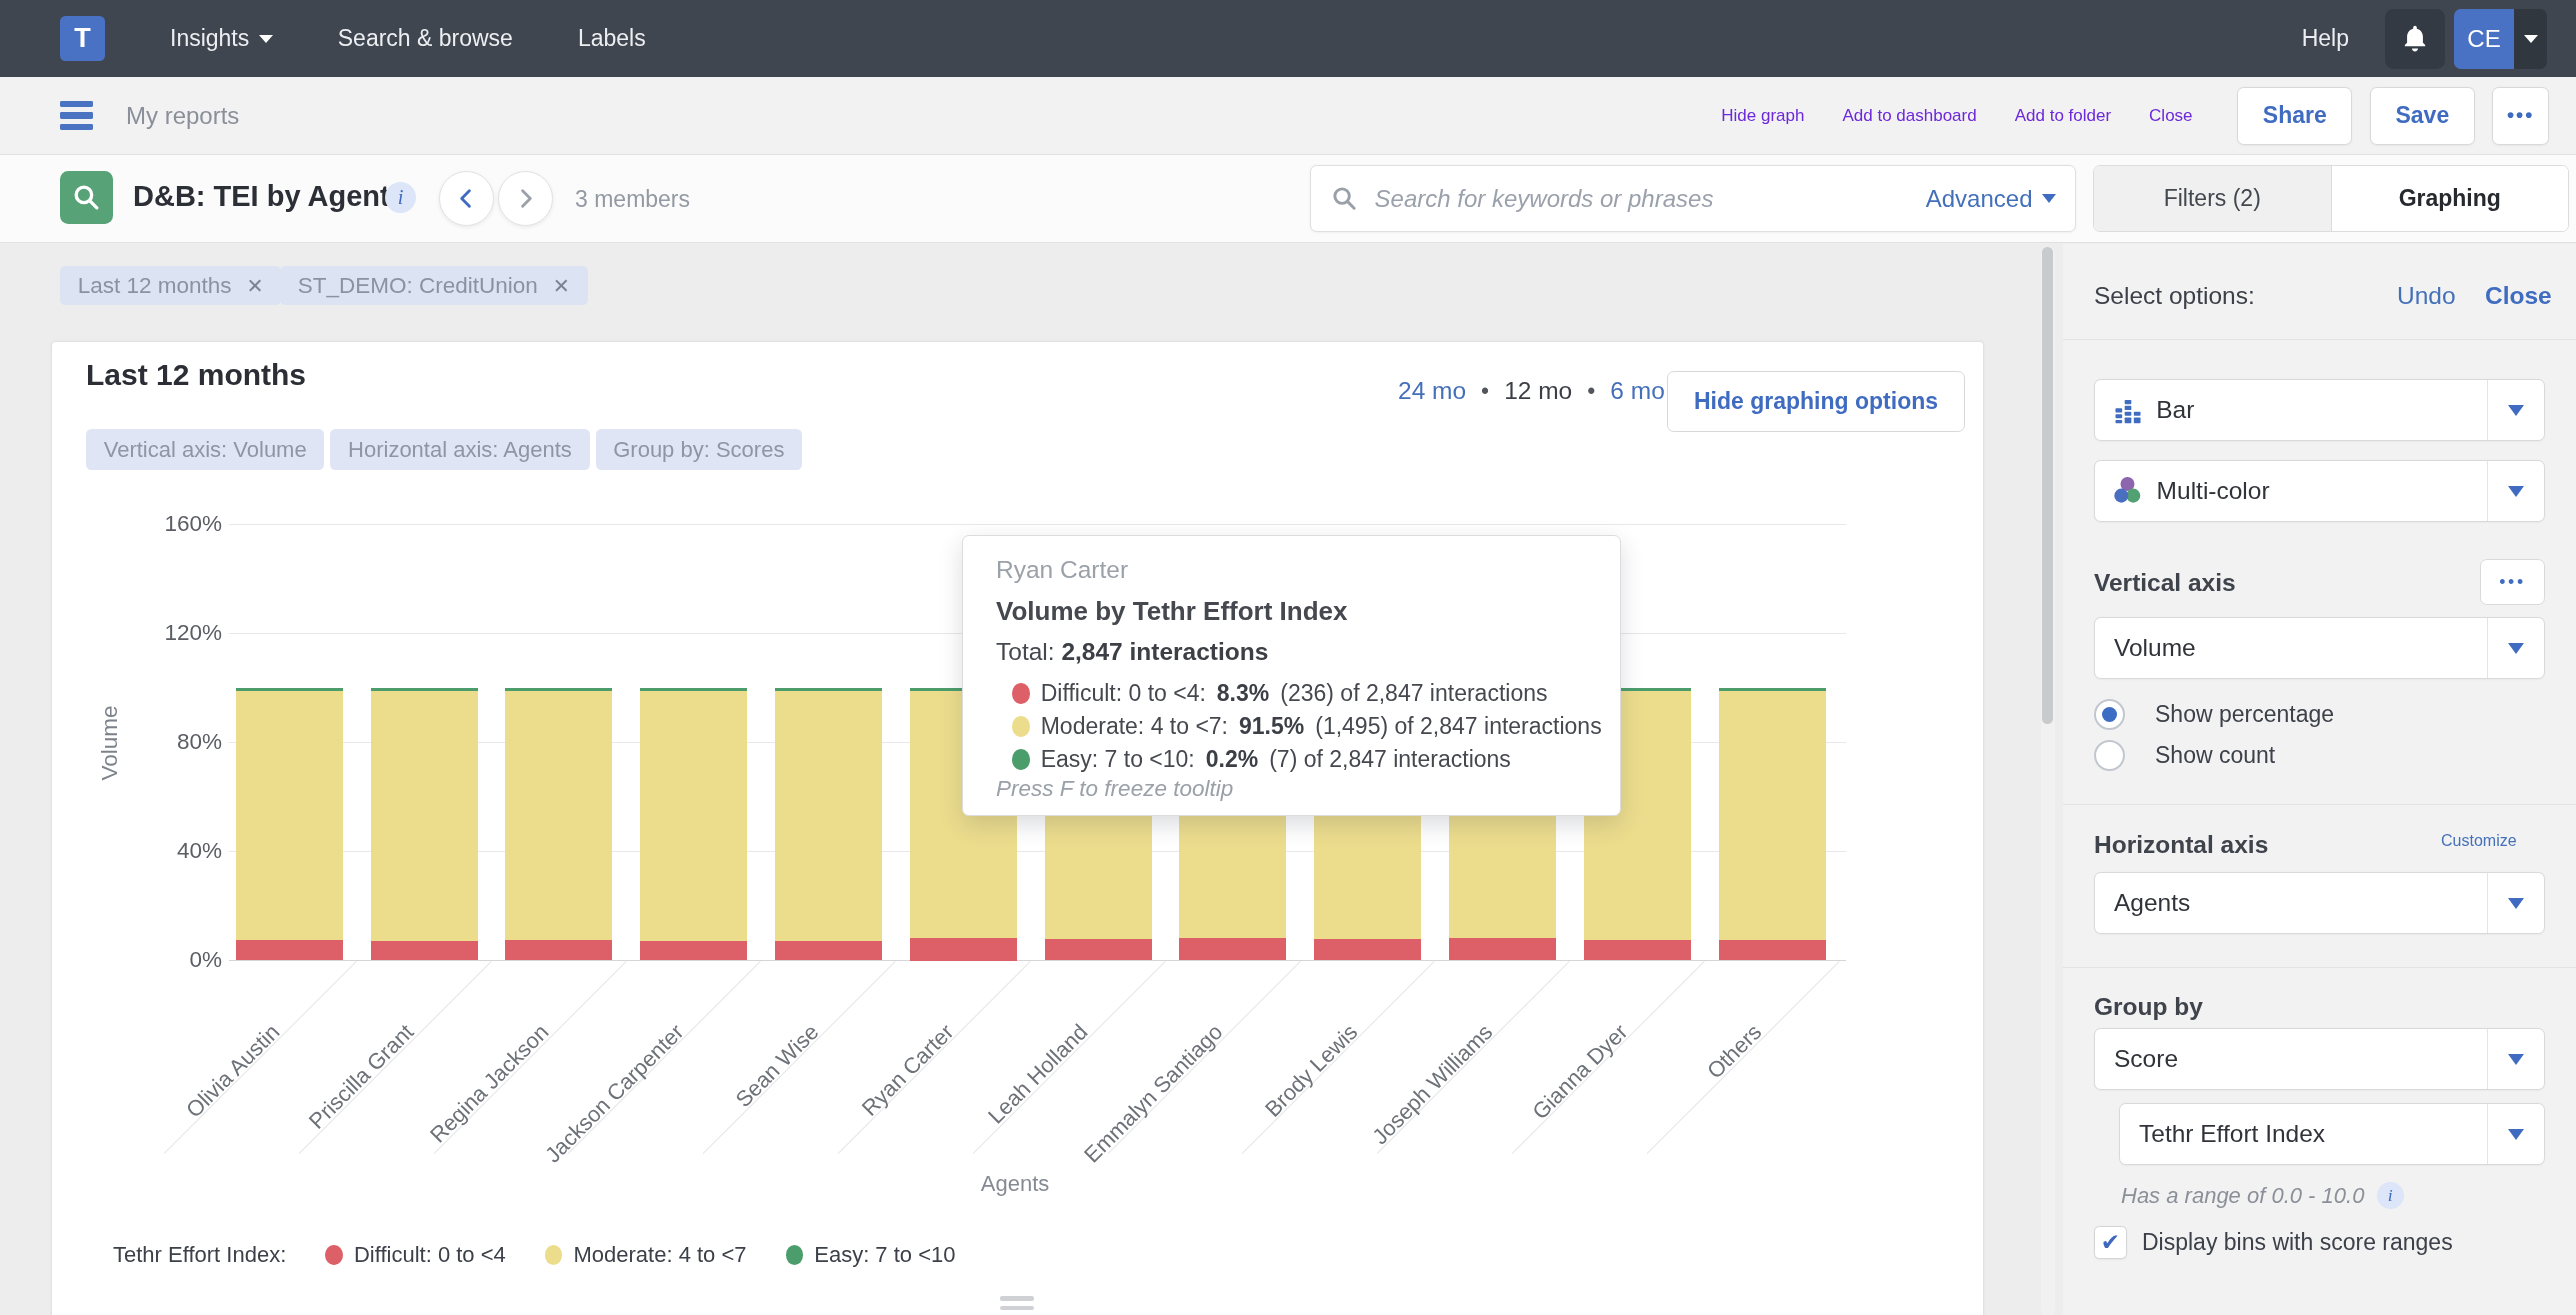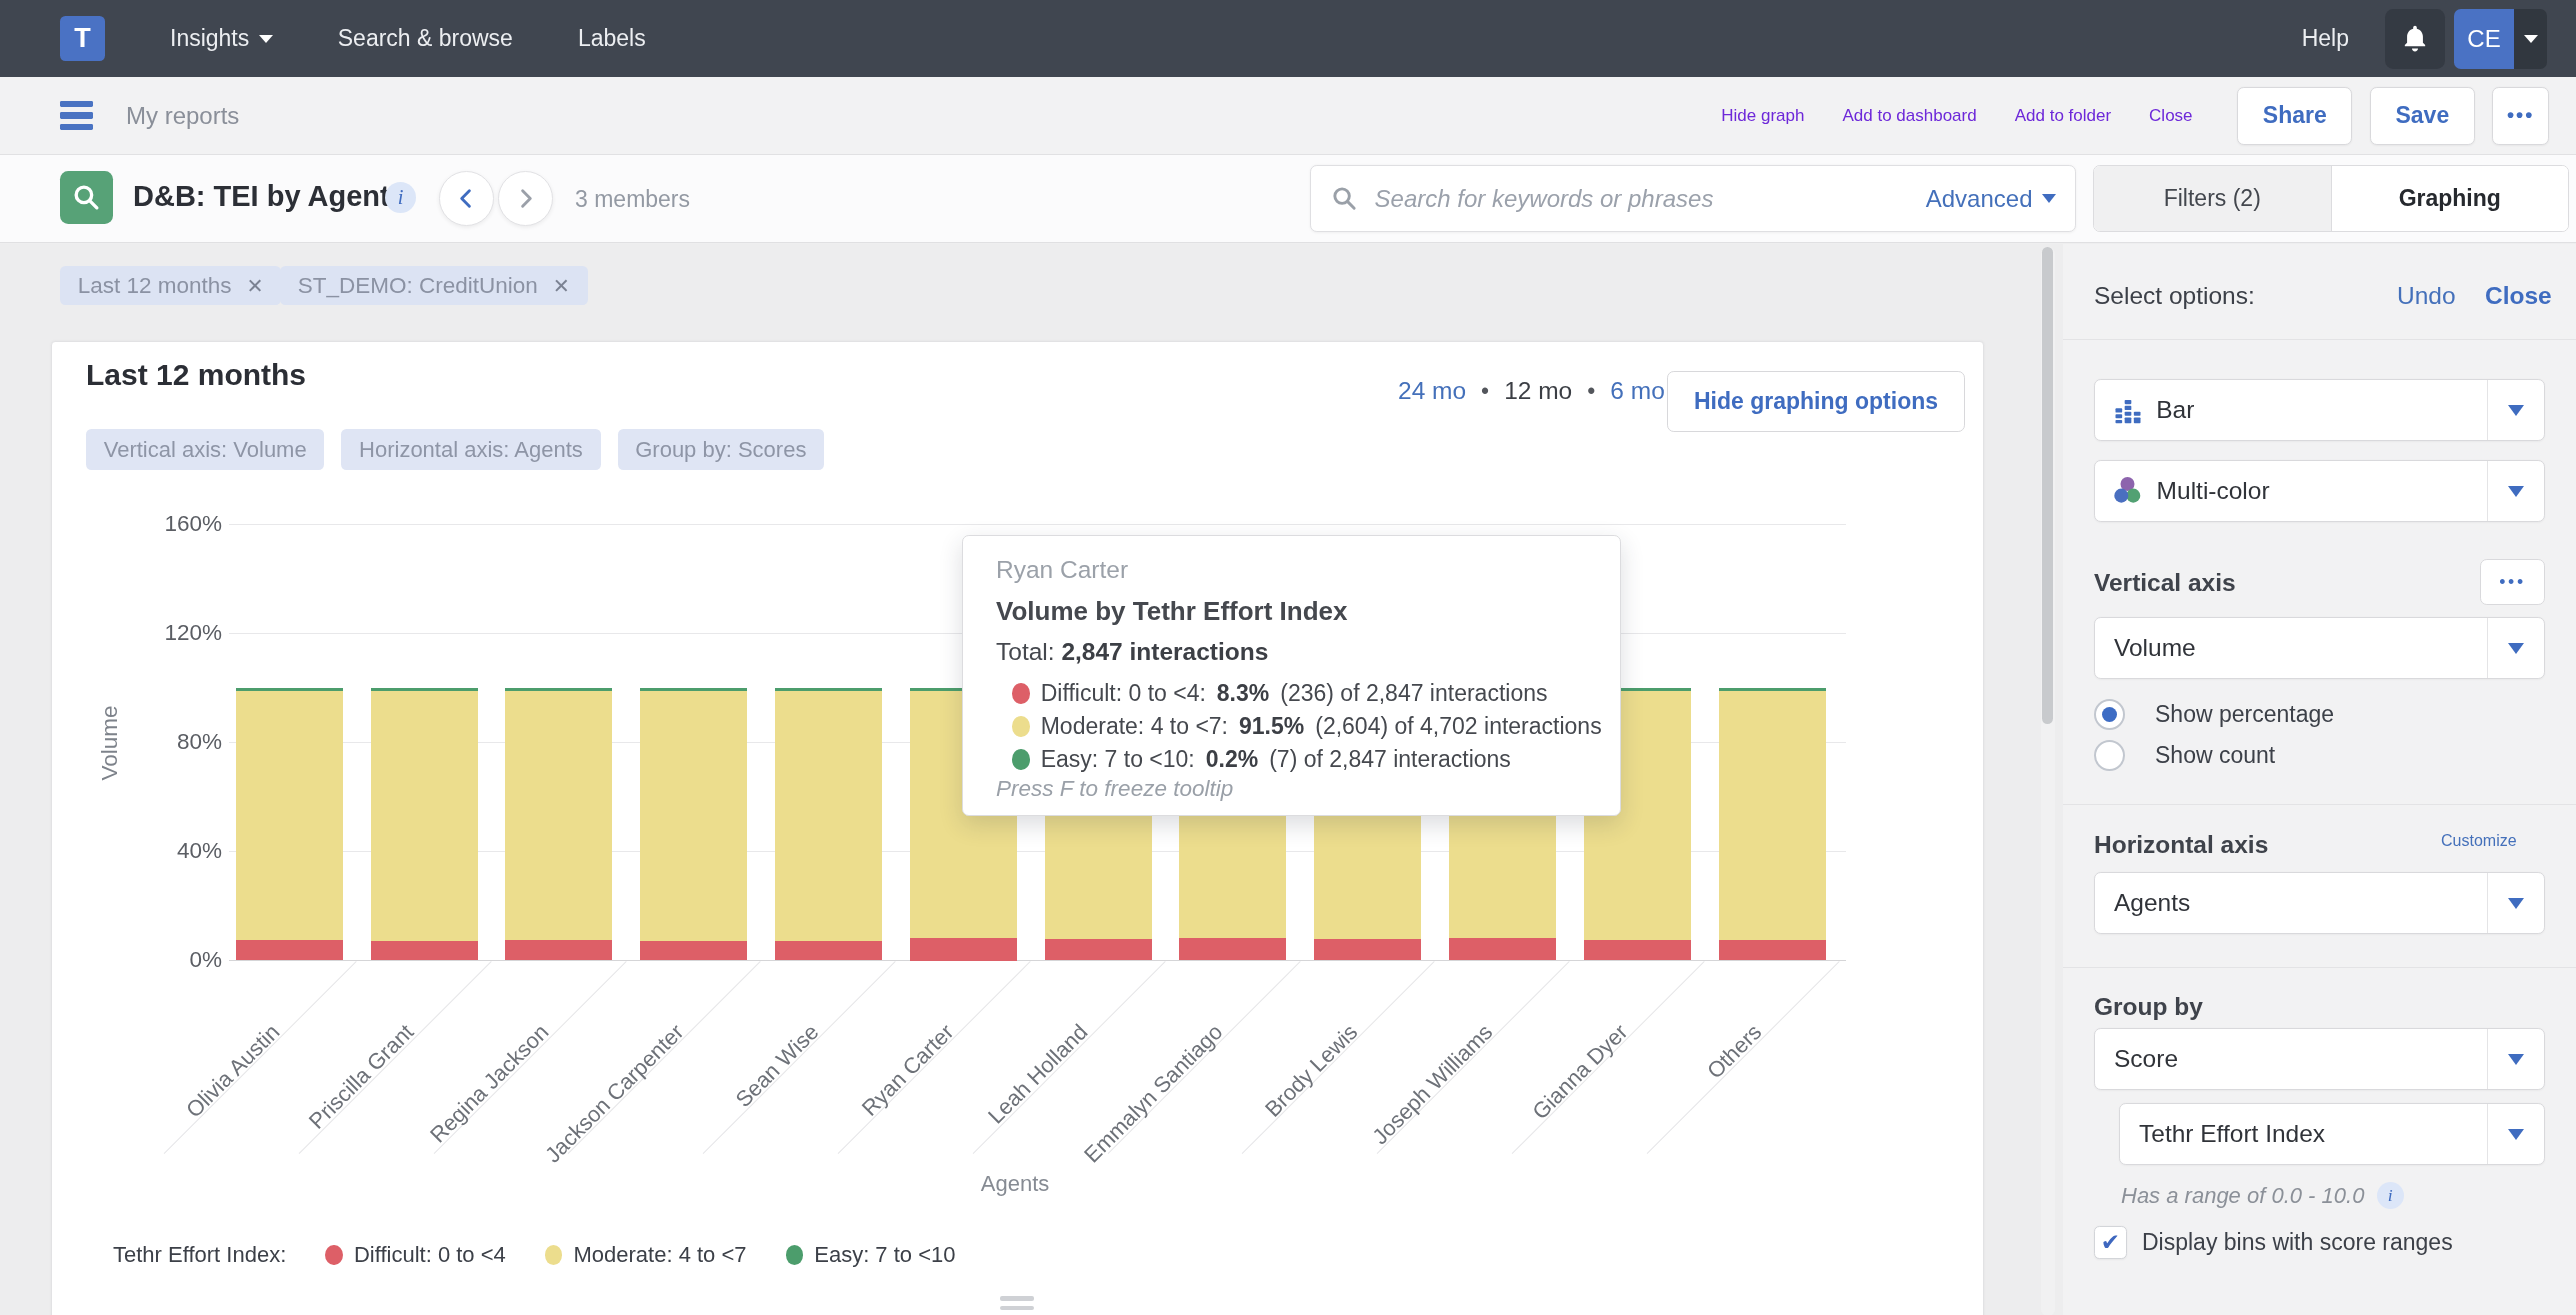--- a/index.html
+++ b/index.html
@@ -45,21 +45,21 @@
   .content{position:absolute;left:0;top:244px;width:2576px;height:1072px;background:#ededee;}
   .chip{position:absolute;top:22px;height:39px;background:#dce3f3;border-radius:5.4px;display:flex;align-items:center;padding:0 17.7px;font-size:22.5px;color:#8b92a3;}
   .chip .x{margin-left:15px;color:#7b8292;font-weight:700;font-size:20.4px;cursor:pointer;}
   .card{position:absolute;left:51px;top:97px;width:1931px;height:1217px;background:#fff;border:1.4px solid #e2e2e4;border-radius:4.1px;box-shadow:0 0.7px 2.7px rgba(0,0,0,.05);}
   .cardtitle{position:absolute;left:34px;top:16.3px;font-size:30px;font-weight:700;color:#2b2e35;}
   .ranges{position:absolute;left:1346px;top:35px;display:flex;align-items:center;gap:15px;font-size:24.5px;}
   .range-link{color:#4470ba;cursor:pointer;}
   .range-cur{color:#3c3f45;}
   .range-dot{color:#53565c;font-size:23px;}
   .hidebtn{position:absolute;left:1615px;top:29px;height:59px;padding:0 26px;border:1.4px solid #d8d8db;border-radius:6.8px;background:#fff;color:#3f6cc0;font-size:23px;font-weight:600;display:flex;align-items:center;cursor:pointer;}
-  .tagrow{position:absolute;left:34px;top:87px;display:flex;gap:17px;text-align:center;}
+  .tagrow{position:absolute;left:34px;top:87px;display:flex;gap:6px;text-align:center;}
   .tag{height:41px;background:#dfe5f4;border-radius:5.4px;display:flex;align-items:center;padding:0 17.7px;font-size:22px;color:#8e95a6;}
   
   .gridline{position:absolute;height:1.4px;background:#e8e8ea;}
   .gridline.zero{background:#d5d5d7;}
   .ytick{position:absolute;width:102px;text-align:right;font-size:22.5px;color:#5b5e64;}
   .ylab{position:absolute;left:-31px;top:388px;width:177px;text-align:center;font-size:22.5px;color:#7d828a;transform:rotate(-90deg);}
   .xaxis-label{position:absolute;left:895px;top:829px;width:136px;text-align:center;font-size:22px;color:#868b93;}
   .bar-seg{position:absolute;}
   .xlab{position:absolute;width:354px;height:29px;text-align:right;font-size:22px;color:#6d7178;transform:rotate(-45deg);transform-origin:100% 50%;white-space:nowrap;}
   .tickline{position:absolute;width:272px;height:1.4px;background:#e6e6e8;transform:rotate(-45deg);transform-origin:100% 0%;}
@@ -330,21 +330,21 @@
         <div class="tt-row" style="top:144px;">
           <span class="dot red"></span>
           <span>Difficult: 0 to &lt;4:</span>
           <b>8.3%</b>
           <span>(236) of 2,847 interactions</span>
         </div>
         <div class="tt-row" style="top:177px;">
           <span class="dot yellow"></span>
           <span>Moderate: 4 to &lt;7:</span>
           <b>91.5%</b>
-          <span>(2,604) of 4,702 interactions</span>
+          <span>(1,495) of 2,847 interactions</span>
         </div>
         <div class="tt-row" style="top:210px;">
           <span class="dot green"></span>
           <span>Easy: 7 to &lt;10:</span>
           <b>0.2%</b>
           <span>(7) of 2,847 interactions</span>
         </div>
         <div class="tt-foot">Press F to freeze tooltip</div>
       </div>
     </div>

